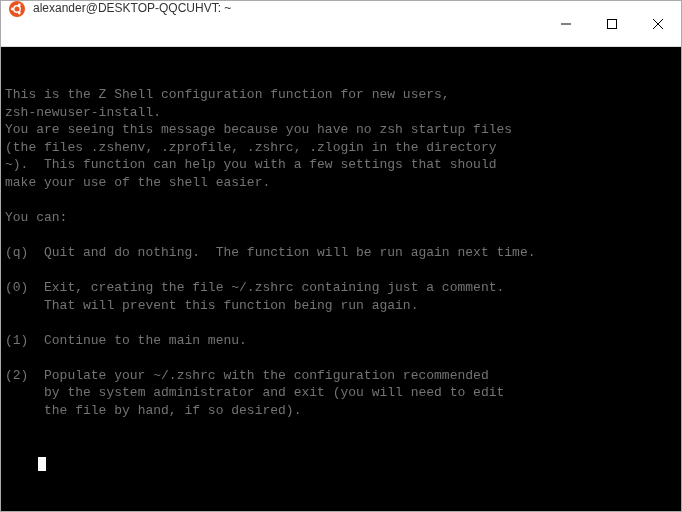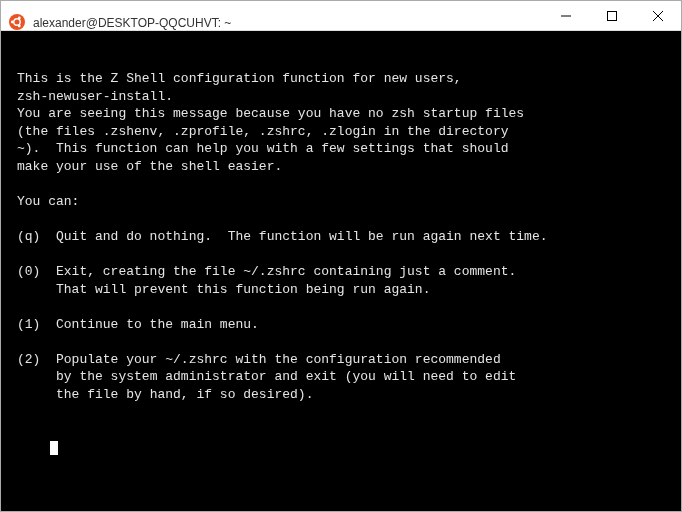--- a/index.html
+++ b/index.html
@@ -11,25 +11,25 @@
       overflow: hidden;
     }
     .window {
       width: 682px;
       height: 512px;
       border: 1px solid #aaa;
       display: flex;
       flex-direction: column;
     }
     .titlebar {
-      height: 30px;
+      height: 46px;
       background: #fff;
       border-bottom: 1px solid #ddd;
       display: flex;
-      align-items: flex-end;
+      align-items: flex-start;
       padding-left: 8px;
     }
     .app-icon {
       width: 16px;
       height: 16px;
       margin-right: 8px;
     }
     .title {
       font-size: 12px;
       color: #333;
@@ -44,25 +44,25 @@
       height: 100%;
       display: flex;
       align-items: center;
       justify-content: center;
       font-size: 11px;
       color: #333;
     }
     .terminal {
       flex: 1;
       background: #000;
-      color: #e5e5e5;
+      color: #737373;
       font-family: "Consolas", "Courier New", monospace;
       font-size: 13px;
       line-height: 1.35;
-      padding: 4px 16px;
+      padding: 4px 4px;
       white-space: pre-wrap;
       overflow: hidden;
     }
     .line { display: block; }
     .cursor {
       display: inline-block;
       width: 8px;
       height: 14px;
       background: #fff;
       vertical-align: text-bottom;

